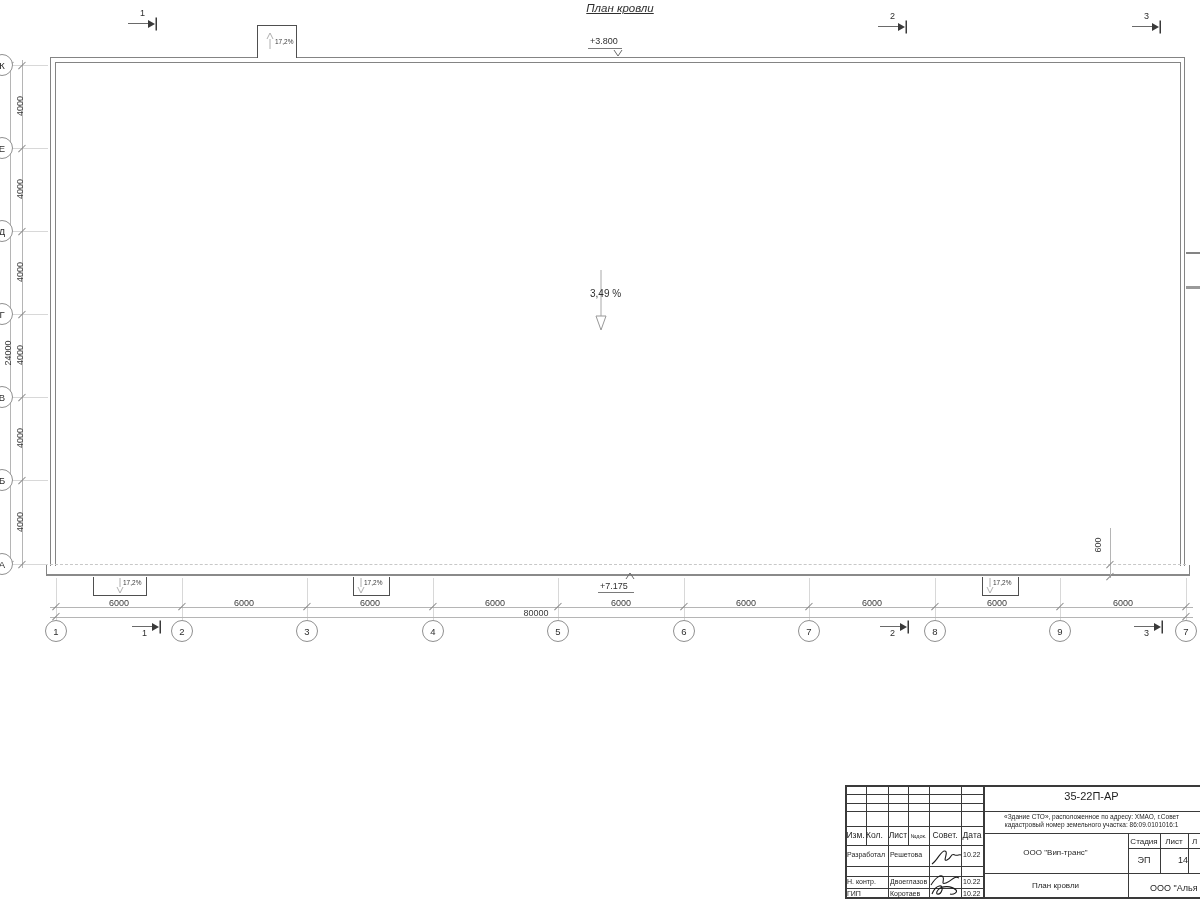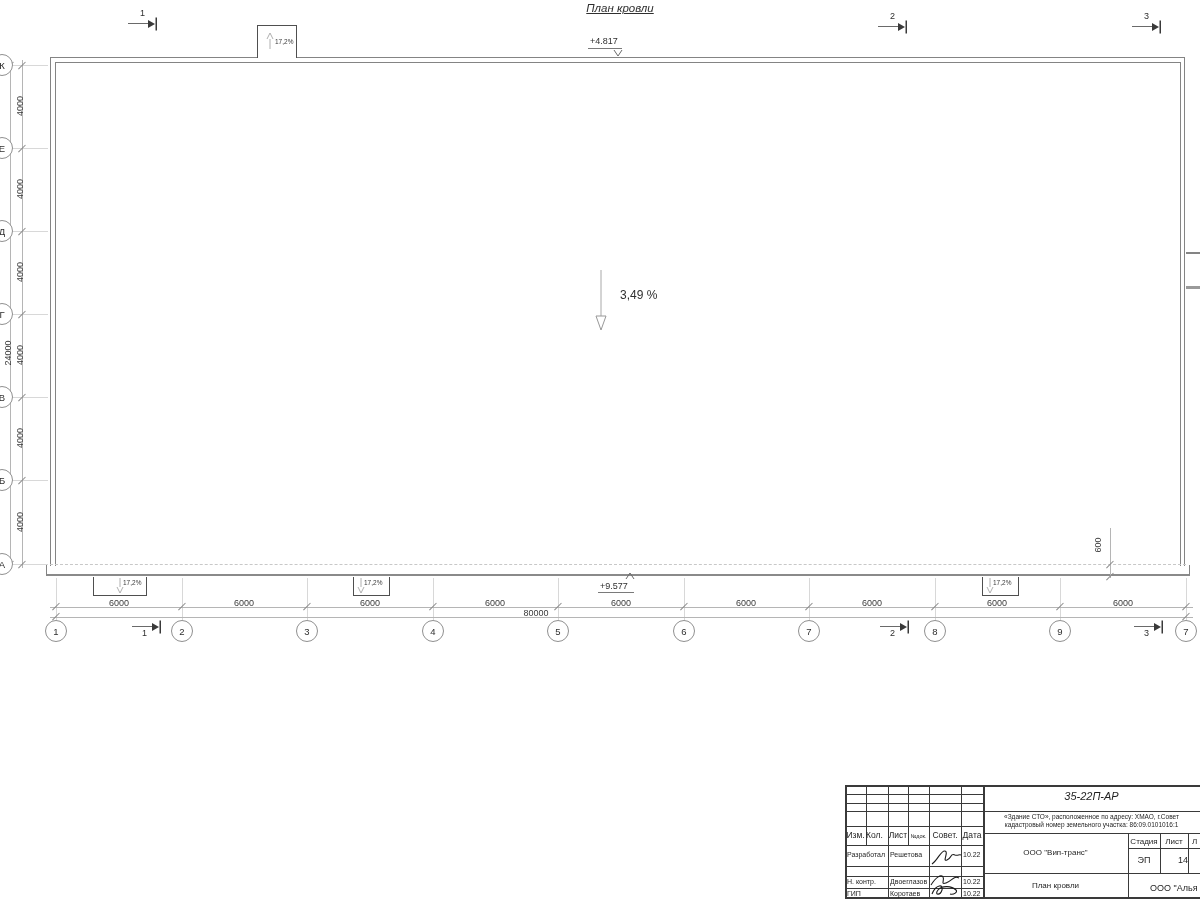--- a/index.html
+++ b/index.html
@@ -33,21 +33,21 @@
   .dim-v{position:absolute;font-size:9px;color:#3a3a3a;width:40px;text-align:center;
          transform:rotate(-90deg);}
   .sec-label{position:absolute;font-size:9px;color:#2f2f2f;}
   .sec-line{position:absolute;background:#6a6a6a;height:1px;width:22px;}
   .elev{position:absolute;font-size:9px;color:#2f2f2f;}
   .uline{position:absolute;background:#7a7a7a;height:1px;}
   
   .tb-l{position:absolute;background:#3a3a3a;}
   .tb-t{position:absolute;color:#1f1f1f;white-space:nowrap;}
   .f6{font-size:6.5px;} .f7{font-size:7px;} .f8{font-size:8px;} .f85{font-size:8.5px;}
-  .f9{font-size:9px;} .f11{font-size:11px;font-style:italic;}
+  .f9{font-size:9px;} .f11{font-size:11px;}
   .plan-title{position:absolute;left:540px;top:2px;width:160px;text-align:center;
               font-size:11.5px;font-style:italic;text-decoration:underline;color:#2f2f2f;}
 </style>
 </head>
 <body>
 
 <div id="sheet">
 
   <div class="plan-title">План кровли</div>
 
@@ -70,21 +70,21 @@
   <div class="abs" style="left:1132px;top:11px;">
     <span class="sec-label" style="left:12px;top:0;">3</span>
     <div class="sec-line" style="left:0;top:15px;"></div>
     <svg class="abs" style="left:20px;top:9px;" width="11" height="14">
       <polygon points="0,3 7,7 0,11" fill="#3a3a3a"></polygon>
         <rect x="7.5" y="0.5" width="1.5" height="13" fill="#3a3a3a"></rect>
     </svg>
   </div>
 
   <div class="abs" style="left:588px;top:36px;">
-    <span class="elev" style="left:2px;top:0;">+4.817</span>
+    <span class="elev" style="left:2px;top:0;">+3.800</span>
     <div class="uline" style="left:0;top:12px;width:34px;"></div>
     <svg class="abs" style="left:24px;top:12px;" width="12" height="10">
       <path d="M2,2 L6,8 L10,2" stroke="#6a6a6a" fill="none" stroke-width="1"></path>
     </svg>
   </div>
 
   <div class="wall-outer"></div>
   <div class="wall-inner"></div>
   <div class="dash-line"></div>
   <div class="roof-slab"></div>
@@ -118,27 +118,27 @@
       <path d="M4,0 L4,9" stroke="#b0b0b0" fill="none"></path>
         <path d="M1,9 L4,15 L7,9" stroke="#b0b0b0" fill="none"></path>
     </svg>
     <span class="canopy-label" style="left:10px;top:2px;">17,2%</span>
   </div>
 
   <svg class="abs" style="left:594px;top:270px;" width="14" height="62">
     <path d="M7,0 L7,46" stroke="#a8a8a8" fill="none"></path>
     <polygon points="2,46 12,46 7,60" fill="#ffffff" stroke="#989898"></polygon>
   </svg>
-  <span class="txt" style="left:620px;top:288px;font-size:12px;">3,49 %</span>
+  <span class="txt" style="left:590px;top:288px;font-size:10px;">3,49 %</span>
 
   <div class="abs" style="left:598px;top:572px;">
     <svg class="abs" style="left:26px;top:0;" width="12" height="9">
       <path d="M2,7 L6,1 L10,7" stroke="#6a6a6a" fill="none" stroke-width="1"></path>
     </svg>
-    <span class="elev" style="left:2px;top:9px;">+9.577</span>
+    <span class="elev" style="left:2px;top:9px;">+7.175</span>
     <div class="uline" style="left:0;top:20px;width:36px;"></div>
   </div>
 
   <div class="vl" style="left:1110px;top:528px;height:50px;"></div>
   <div class="tk" style="left:1105px;top:564px;"></div>
   <div class="tk" style="left:1105px;top:576px;"></div>
   <div class="dim-v" style="left:1083px;top:540px;width:30px;">600</div>
 
   <div class="ext-h" style="left:6px;top:65px;width:42px;"></div>
   <div class="ext-h" style="left:6px;top:148px;width:42px;"></div>

